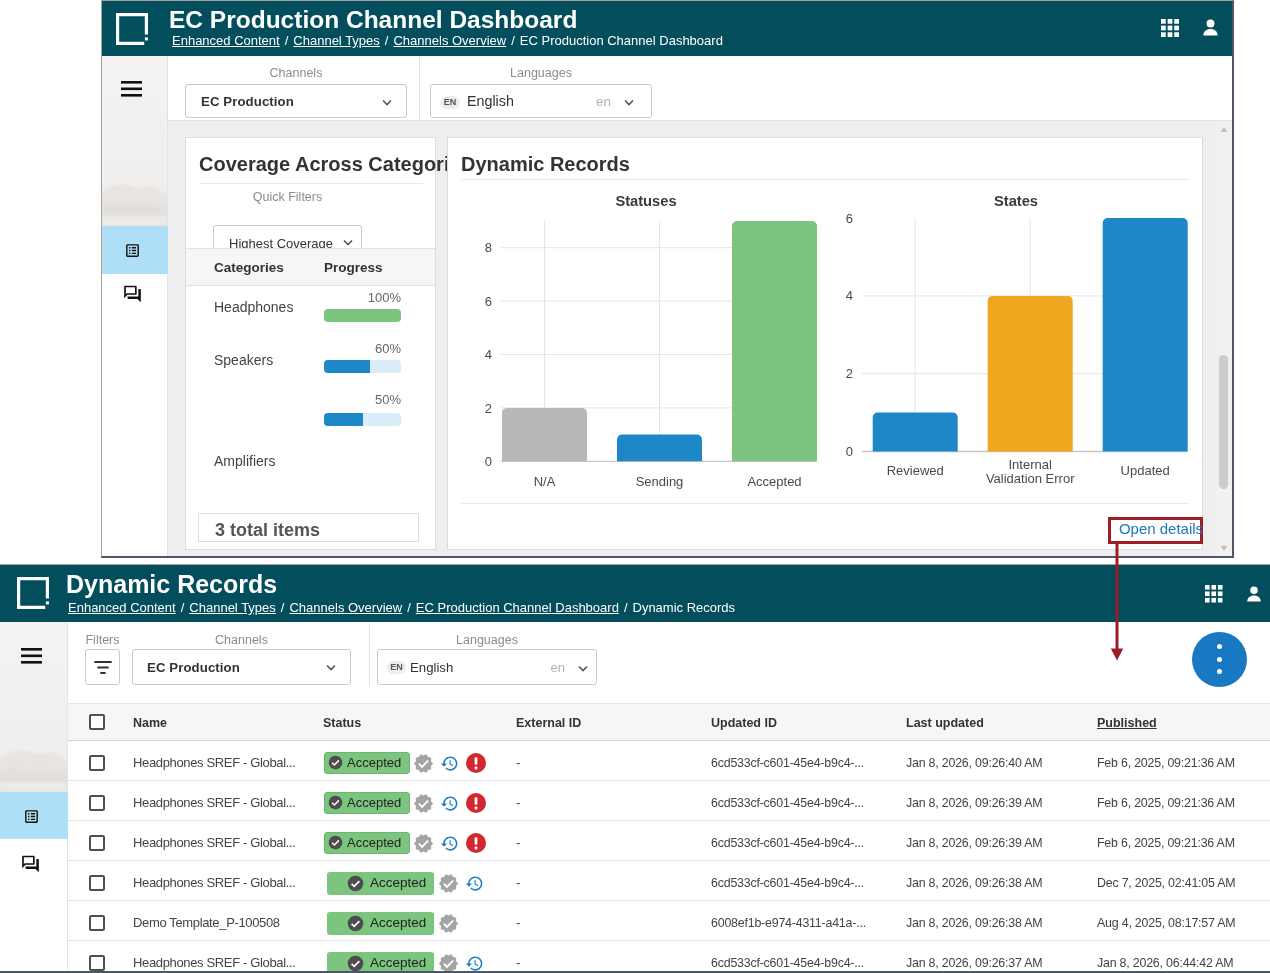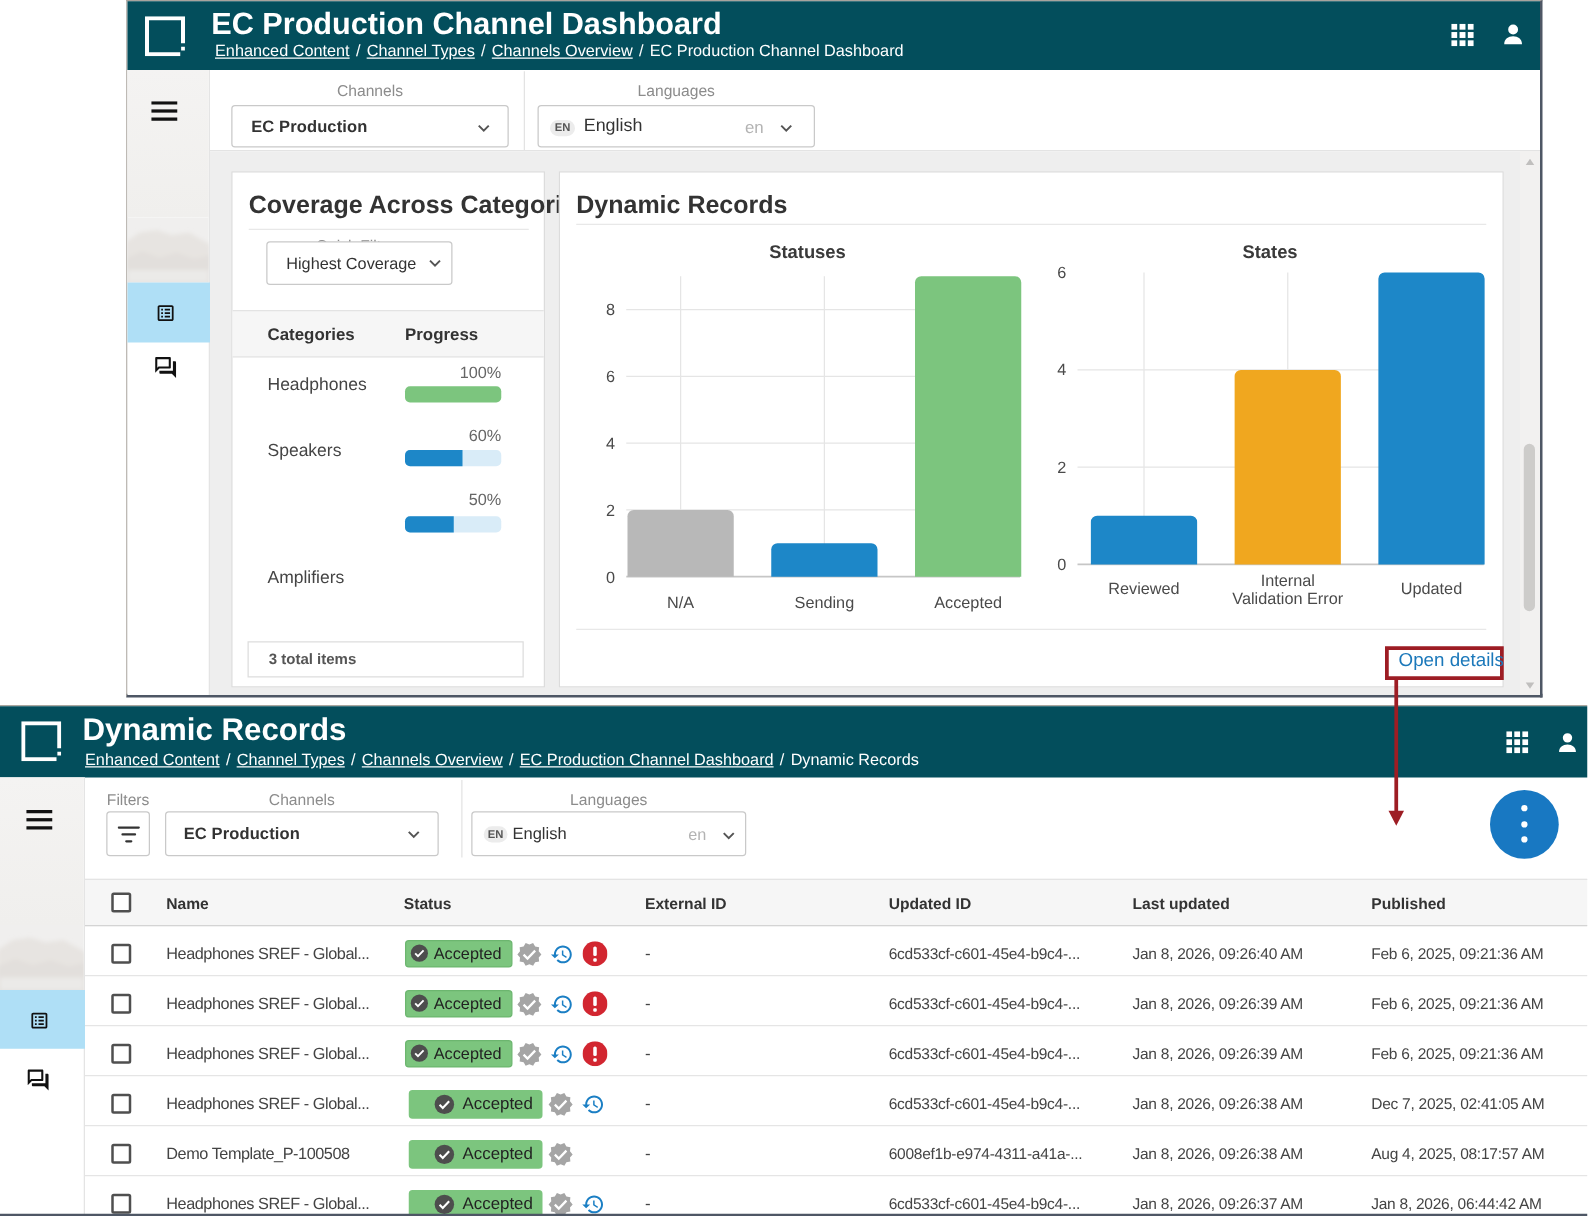--- a/index.html
+++ b/index.html
@@ -121,21 +121,21 @@
       </svg>
   <svg class="abs" style="left:1118px;top:543px" width="8" height="8" viewBox="0 0 8 8">
         <path d="M4 7 L7.4 2 H0.6 Z" fill="#c0bfbe"></path>
       </svg>
   <div class="abs" style="left:1117px;top:354px;width:9px;height:134px;background:#cdccca;border-radius:5px;"></div>
 
   <div class="card" style="left:83px;top:136px;width:251px;height:413px;"></div>
   <div class="cardtitle" style="left:97px;top:152px;">Coverage Across Categories</div>
   <div class="hline" style="left:97px;top:182px;width:224px;"></div>
   <div class="label" style="left:111px;top:189px;width:149px;">Quick Filters</div>
-  <div class="select" style="left:111px;top:192px;width:149px;height:35px;">
+  <div class="select" style="left:111px;top:224px;width:149px;height:35px;">
     <span class="txt" style="left:15px;font-size:13px;">Highest Coverage</span>
     <svg class="chev" style="right:8px;top:12px" viewBox="0 0 10 10">
           <path d="M1 2.5 L5 6.5 L9 2.5" fill="none" stroke="#555" stroke-width="1.6"></path>
         </svg>
   </div>
   <div class="abs" style="left:84px;top:247px;width:249px;height:38px;background:#f6f6f6;border-top:1px solid #e3e3e3;border-bottom:1px solid #e3e3e3;"></div>
   <div class="colh" style="left:112px;top:259px;font-size:13.5px;">Categories</div>
   <div class="colh" style="left:222px;top:259px;font-size:13.5px;">Progress</div>
 
   <div class="cell" style="left:112px;top:298px;font-size:14px;">Headphones</div>
@@ -146,21 +146,21 @@
   <div class="cell" style="left:222px;top:340px;width:77px;text-align:right;font-size:13px;color:#666;">60%</div>
   <div class="abs" style="left:222px;top:359px;width:77px;height:13px;border-radius:4px;background:#d9ecf8;"></div>
   <div class="abs" style="left:222px;top:359px;width:46px;height:13px;border-radius:4px 0 0 4px;background:#1d87c8;"></div>
 
   <div class="cell" style="left:112px;top:404px;font-size:14px;margin-top:48px;">Amplifiers</div>
   <div class="cell" style="left:222px;top:391px;width:77px;text-align:right;font-size:13px;color:#666;">50%</div>
   <div class="abs" style="left:222px;top:412px;width:77px;height:13px;border-radius:4px;background:#d9ecf8;"></div>
   <div class="abs" style="left:222px;top:412px;width:39px;height:13px;border-radius:4px 0 0 4px;background:#1d87c8;"></div>
 
   <div class="abs" style="left:96px;top:512px;width:221px;height:29px;border:1px solid #ddd;"></div>
-  <div class="cell" style="left:113px;top:519px;font-weight:bold;font-size:12px;color:#555;">3 total items</div>
+  <div class="cell" style="left:113px;top:519px;font-weight:bold;font-size:18px;color:#555;">3 total items</div>
 
   <div class="card" style="left:345px;top:136px;width:756px;height:413px;"></div>
   <div class="cardtitle" style="left:359px;top:152px;">Dynamic Records</div>
   <div class="hline" style="left:359px;top:178px;width:728px;"></div>
 
   <svg class="abs" style="left:351px;top:186px" width="385" height="305" viewBox="0 0 385 305">
     <text x="193" y="19" font-size="14.7" font-weight="bold" fill="#3a3a3a" text-anchor="middle">Statuses</text>
     <g stroke="#e5e5e5" stroke-width="1">
       <line x1="48" y1="60.7" x2="363" y2="60.7"></line>
       <line x1="48" y1="114.1" x2="363" y2="114.1"></line>
@@ -307,21 +307,21 @@
     <div style="width:5px;height:5px;border-radius:50%;background:#fff;"></div>
   </div>
 
   <div class="abs" style="left:68px;top:138px;width:1202px;height:38px;background:#f6f6f6;border-top:1px solid #e4e4e4;border-bottom:1px solid #d4d4d4;"></div>
   <div class="cbx" style="left:89px;top:149px;"></div>
   <div class="colh" style="left:133px;top:151px;">Name</div>
   <div class="colh" style="left:323px;top:151px;">Status</div>
   <div class="colh" style="left:516px;top:151px;">External ID</div>
   <div class="colh" style="left:711px;top:151px;">Updated ID</div>
   <div class="colh" style="left:906px;top:151px;">Last updated</div>
-  <div class="colh" style="left:1097px;top:151px;">Published</div>
+  <div class="colh" style="left:1097px;top:151px;text-decoration:underline;">Published</div>
 
   <div class="cbx" style="left:89px;top:190px;"></div>
   <div class="cell namec" style="left:133px;top:190px;">Headphones SREF - Global...</div>
   <div class="chip" style="left:324px;top:187px;width:86px;height:22px;border:1px solid #6cb66f;"></div>
   <svg class="abs" style="left:328px;top:190px" width="15" height="15" viewBox="0 0 24 24">
         <circle cx="12" cy="12" r="11" fill="#4d4d4d"></circle>
         <path d="M6.6 12.4 L10.2 16 L17.4 8.6" fill="none" stroke="#fff" stroke-width="2.4"></path>
       </svg>
   <div class="cell" style="left:347px;top:190px;font-size:13px;color:#222;">Accepted</div>
   <svg class="abs" style="left:413px;top:187.5px" width="21" height="21" viewBox="0 0 24 24">

